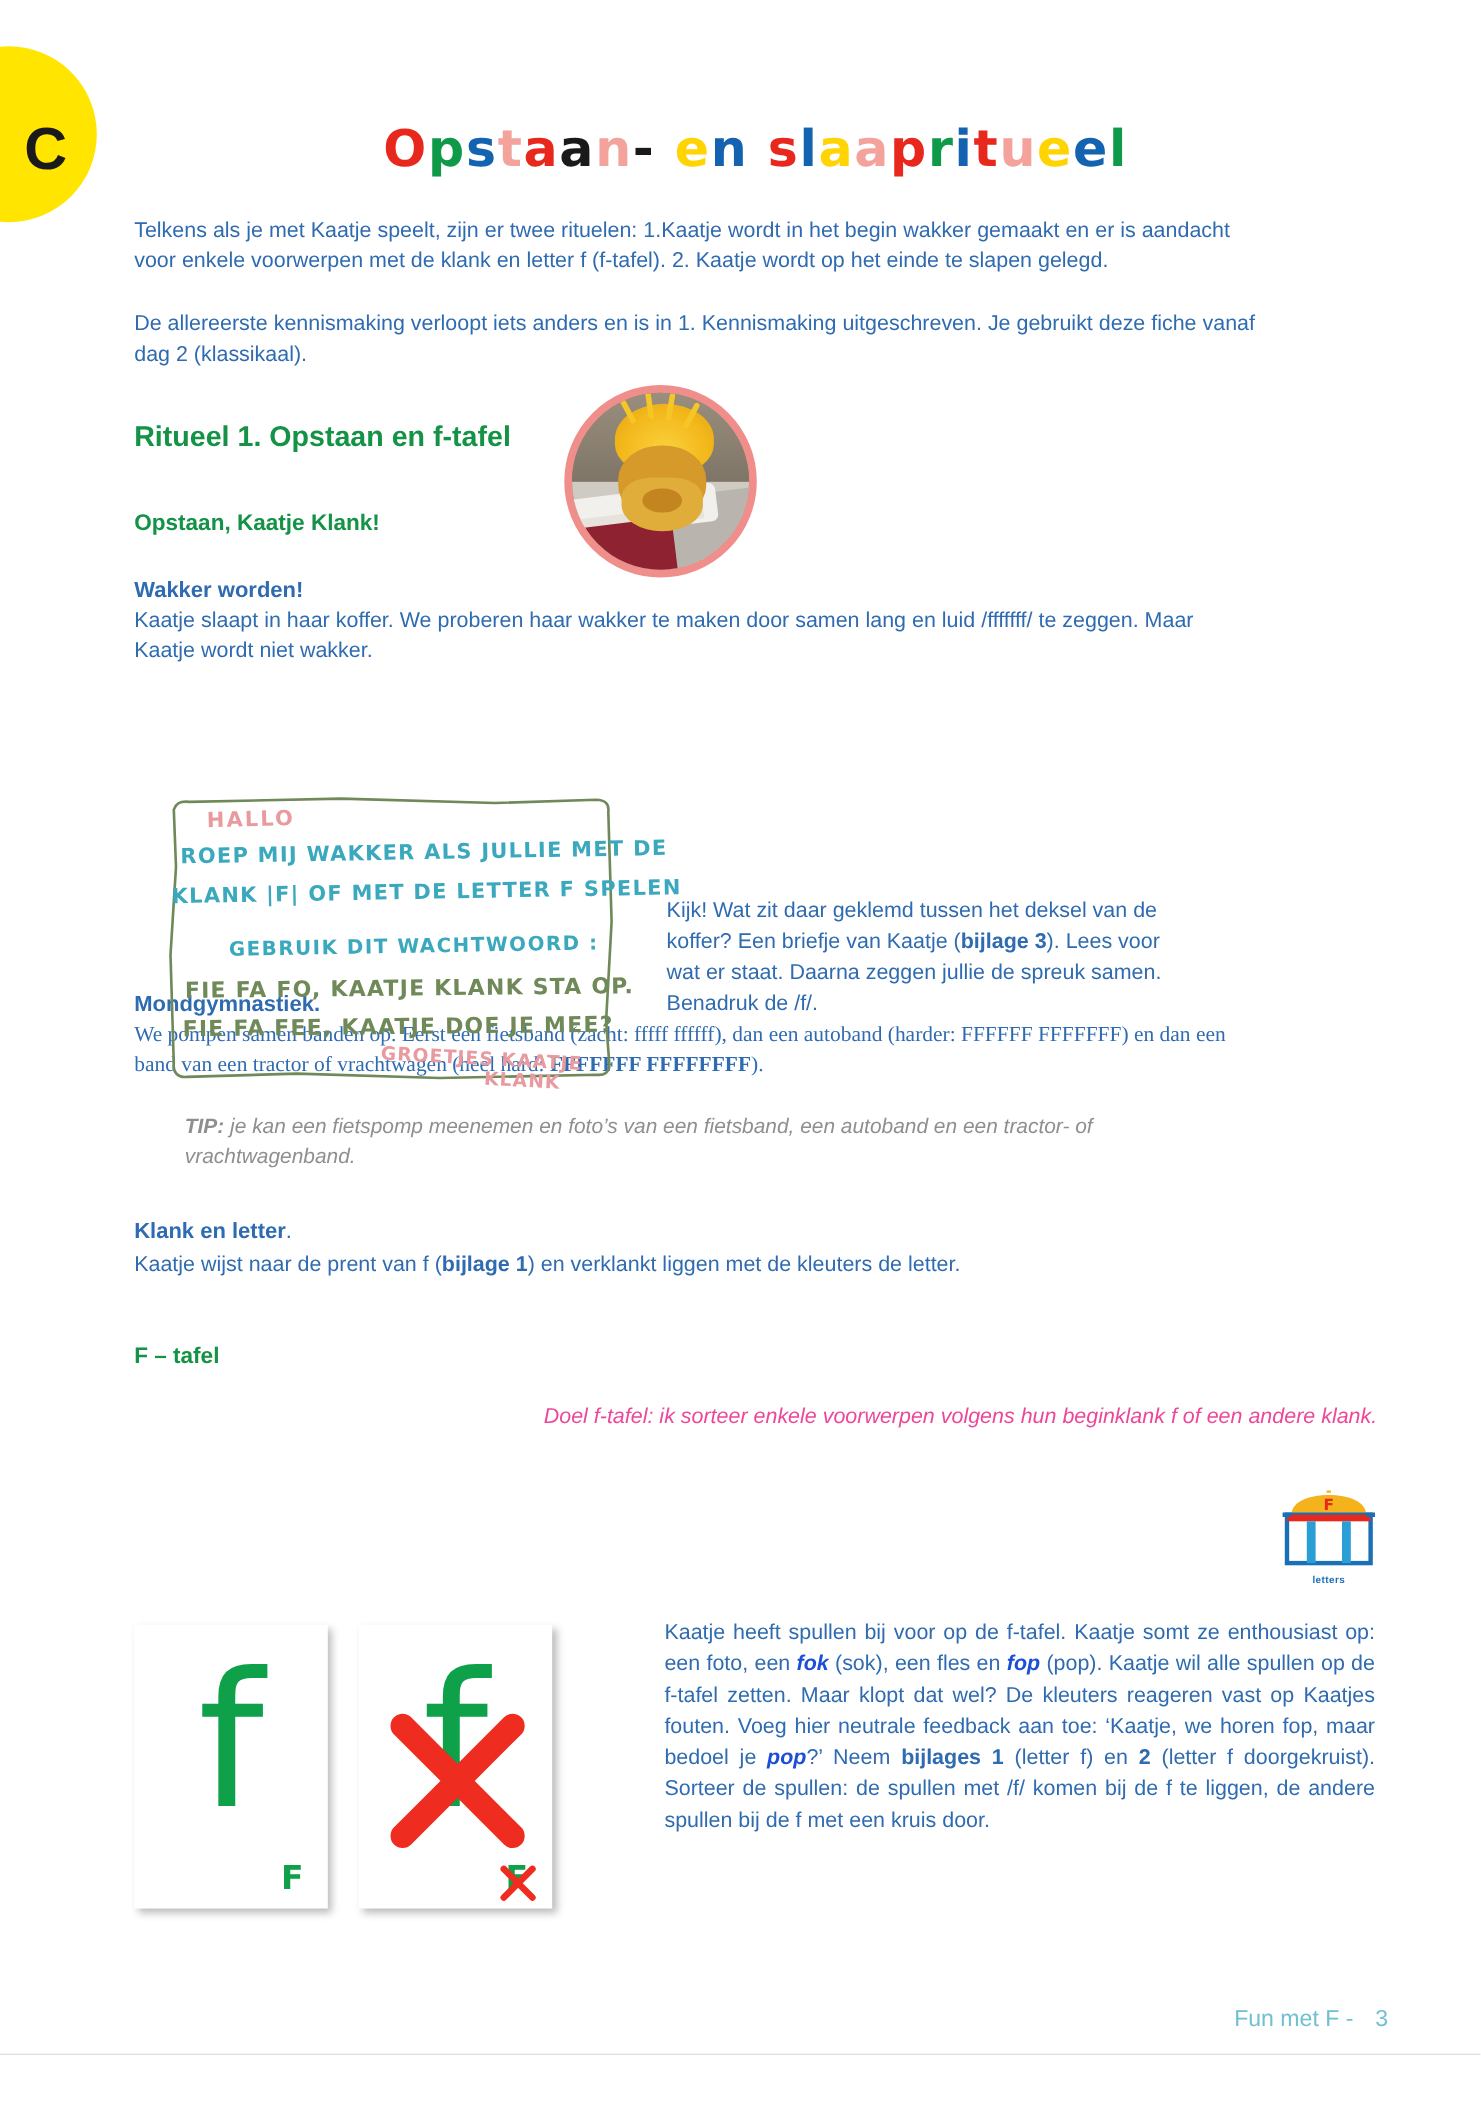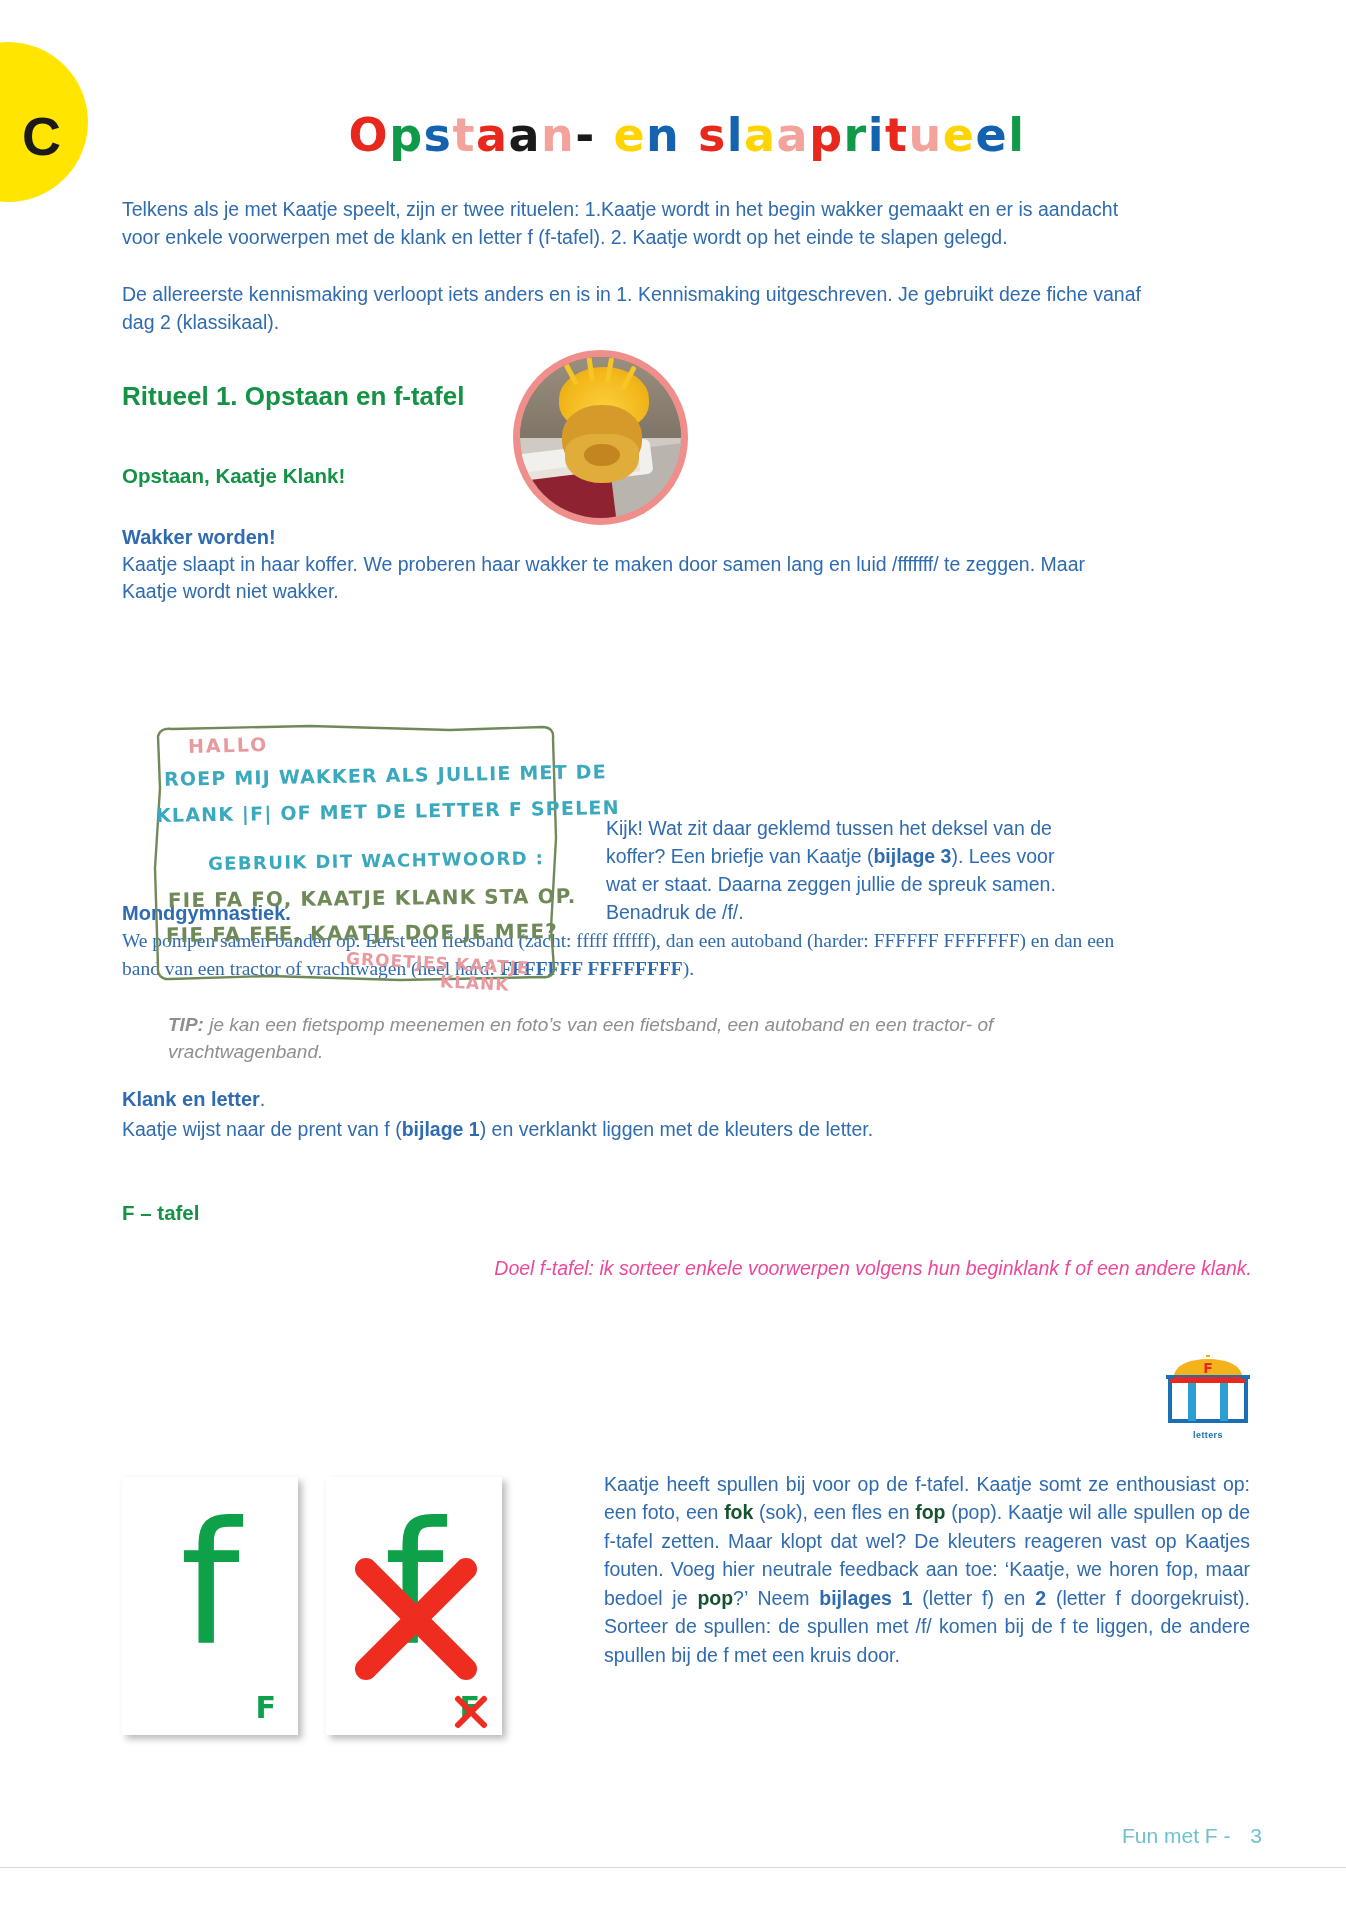--- a/index.html
+++ b/index.html
@@ -70,21 +70,21 @@
     font-size:20.5px;
     font-weight:bold;
     margin-top:36px;
   }
   .h-blue {
     color:#2f6bb0;
     font-size:20px;
     font-weight:bold;
   }
   .b { font-weight:bold; }
-  .green-bold { color:#14532d; font-weight:bold; }
+  .green-bold { color:#1d4ed8; font-weight:bold;font-style:italic; }
 
   
   .puppet {
     position:absolute;
     left:513px; top:350px;
     width:175px; height:175px;
     border-radius:50%;
     border:7px solid #ef8e8a;
     overflow:hidden;
     background:#8a7f6e;
@@ -253,21 +253,21 @@
     <div class="h-blue" style="margin-top:38px;">Wakker worden!</div>
     <p class="para" style="width:1018px; margin-top:2px;">Kaatje slaapt in haar koffer. We proberen haar wakker te maken door samen lang en luid /fffffff/ te zeggen. Maar Kaatje wordt niet wakker.</p>
 
     <div style="height:296px;"></div>
 
     <div class="h-blue">Mondgymnastiek.</div>
     <p class="para" style="width:1018px; margin-top:2px;font-family:Liberation Serif, serif;"><span>We pompen samen banden op. Eerst een fietsband (zacht: fffff ffffff), dan een autoband (harder: FFFFFF  FFFFFFF) en dan een band van een tractor of vrachtwagen (heel hard: </span><span class="b">FFFFFFF  FFFFFFFF</span><span>).</span></p>
 
     <div class="tip"><span class="tipword">TIP:</span><span> je kan een fietspomp meenemen en foto’s van een fietsband, een autoband en een tractor- of vrachtwagenband.</span></div>
 
-    <div style="margin-top:20px;"><span class="h-blue">Klank en letter</span><span class="para" style="font-size:20px;">.</span></div>
+    <div style="margin-top:40px;"><span class="h-blue">Klank en letter</span><span class="para" style="font-size:20px;">.</span></div>
     <p class="para" style="width:1018px; margin-top:2px;"><span>Kaatje wijst naar de prent van f (</span><span class="b">bijlage 1</span><span>) en verklankt liggen met de kleuters de letter.</span></p>
 
     <div class="h-green-sm" style="margin-top:58px;">F – tafel</div>
 
     <div class="doel">Doel f-tafel:  ik sorteer enkele voorwerpen volgens hun beginklank f of een andere klank.</div>
 
   </div>
 
   <div class="puppet">
     <div class="wall"></div>

